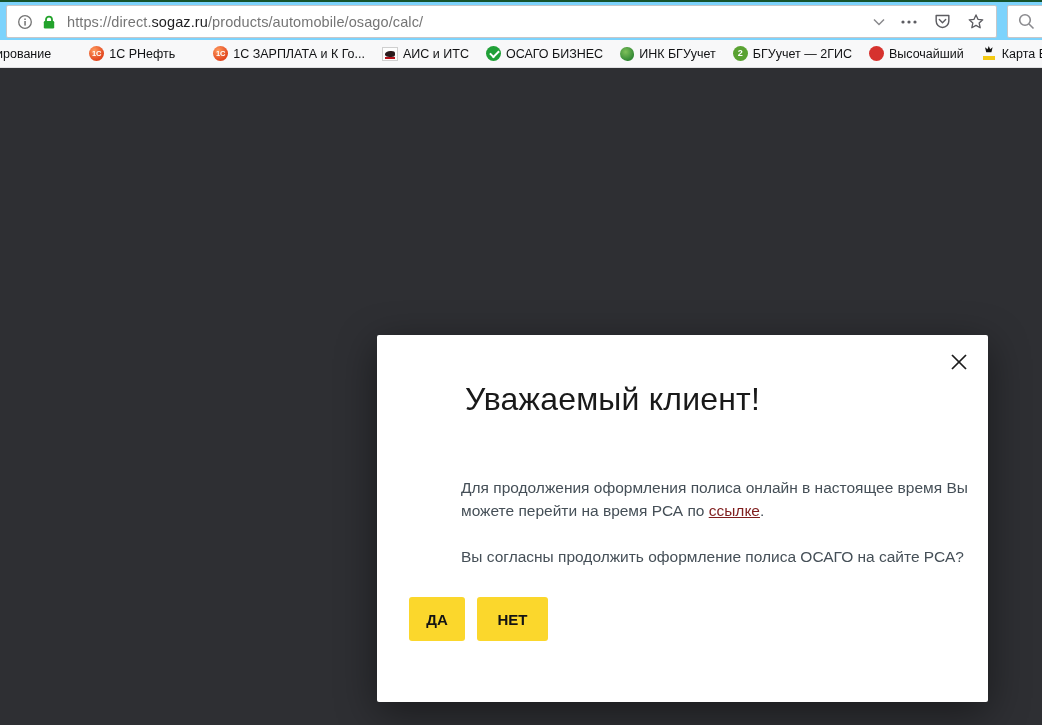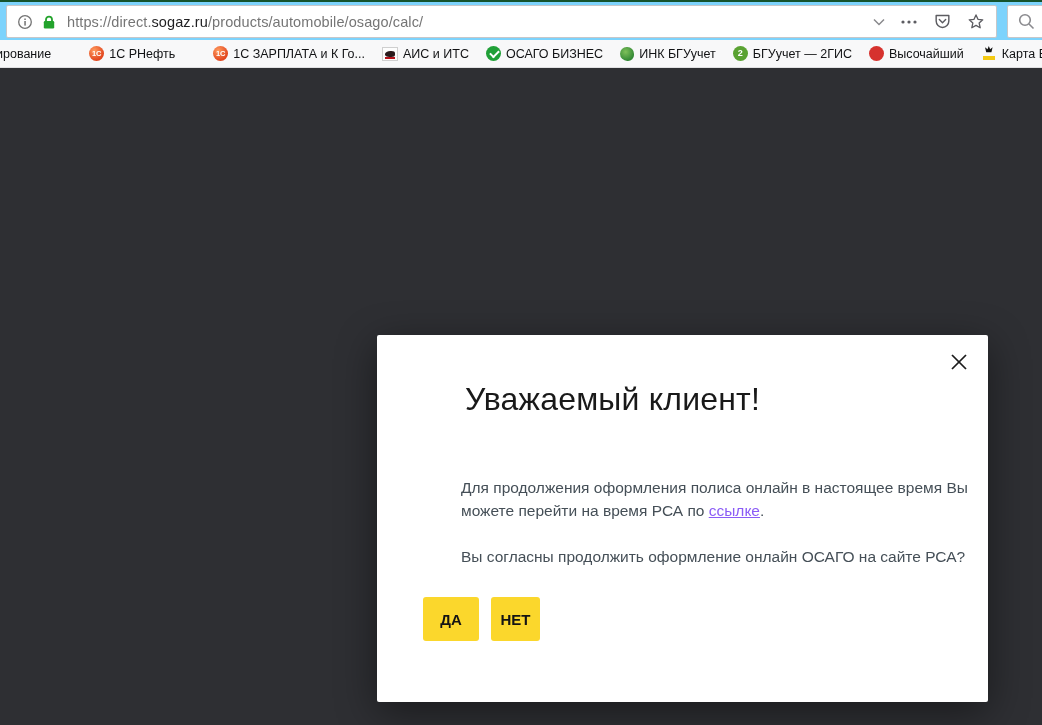--- a/index.html
+++ b/index.html
@@ -68,27 +68,27 @@
     background:#fff; border-radius:2px; box-shadow:0 10px 40px rgba(0,0,0,.45);
   }
   .modal-close { position:absolute; top:14px; right:16px; width:26px; height:26px; cursor:pointer;
     display:flex; align-items:center; justify-content:center; }
   .modal-title { position:absolute; left:88px; top:46px; font-size:32px; color:#191919; letter-spacing:0.2px; }
   .modal-p { position:absolute; left:44px; width:520px; font-size:15.5px; line-height:23px; color:#454f57;margin-left:40px; }
   .p1 { top:141px; }
   .p2 { top:210px; }
   .p1 .line { display:block; }
   .p1 .line2 { display:block; }
-  a.rsa-link { color:#8b5cf6; text-decoration:underline; cursor:pointer; }
-  .btn-row { position:absolute; left:46px; top:262px; display:flex; gap:12px; }
+  a.rsa-link { color:#7f1d1d; text-decoration:underline; cursor:pointer; }
+  .btn-row { position:absolute; left:32px; top:262px; display:flex; gap:12px; }
   .btn { height:44px; background:#fbd72c; border:none; border-radius:3px;
     font-family:inherit; font-weight:bold; font-size:15px; color:#141414;
     display:flex; align-items:center; justify-content:center; cursor:pointer; }
   .btn-yes { width:56px; }
-  .btn-no { width:49px; }
+  .btn-no { width:71px; }
 </style>
 </head>
 <body>
 
 <div class="navbar">
   <div class="urlbar">
     <span class="sec-icons">
       <span class="chrome-ic">
         <svg width="16" height="16" viewBox="0 0 16 16">
           <circle cx="8" cy="8" r="6.3" fill="none" stroke="#737373" stroke-width="1.3"></circle>
@@ -186,18 +186,18 @@
     <svg width="22" height="22" viewBox="0 0 22 22">
       <line x1="4" y1="4" x2="18" y2="18" stroke="#1c1c1c" stroke-width="1.7"></line>
       <line x1="18" y1="4" x2="4" y2="18" stroke="#1c1c1c" stroke-width="1.7"></line>
     </svg>
   </span>
   <div class="modal-title">Уважаемый клиент!</div>
   <div class="modal-p p1">
     <span class="line">Для продолжения оформления полиса онлайн в настоящее время Вы</span>
     <span class="line2"><span>можете перейти на время РСА по </span><a class="rsa-link">ссылке</a><span>.</span></span>
   </div>
-  <div class="modal-p p2">Вы согласны продолжить оформление онлайн ОСАГО на сайте РСА?</div>
+  <div class="modal-p p2">Вы согласны продолжить оформление полиса ОСАГО на сайте РСА?</div>
   <div class="btn-row">
     <button class="btn btn-yes">ДА</button>
     <button class="btn btn-no">НЕТ</button>
   </div>
 </div>
 
 </body></html>

